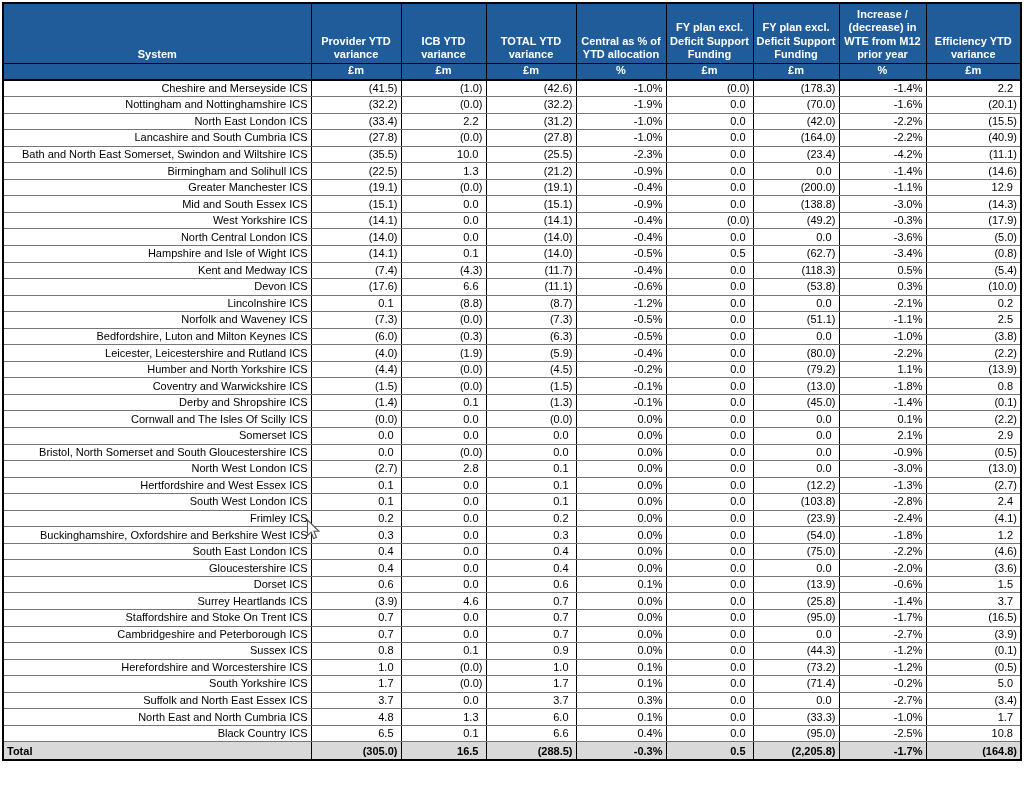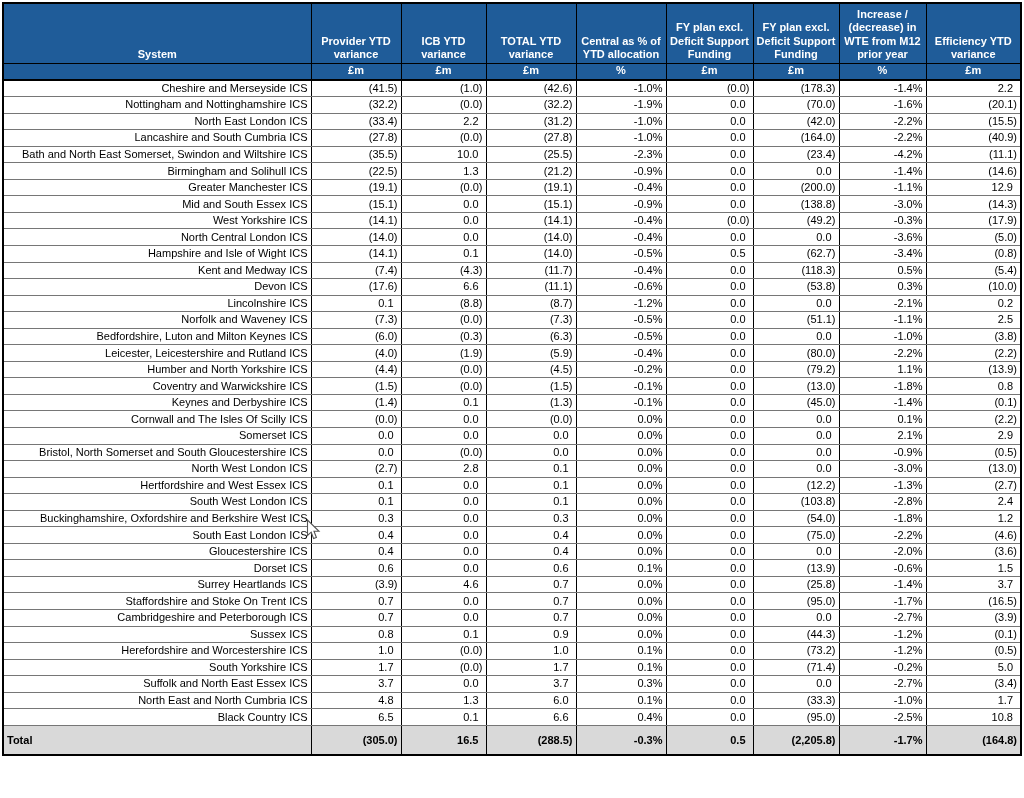--- a/index.html
+++ b/index.html
@@ -56,21 +56,21 @@
   }
   tbody td.text { text-align: right; padding-left: 12px; }
   td.money.pos { padding-right: 7px; }
   td.money.neg { padding-right: 3px; }
   td.pct { padding-right: 3px; }
 
   tfoot td {
     background: #d9d9d9;
     font-weight: 700;
     font-size: 11px;
-    height: 30px;
+    height: 18px;
     color: #000;
     padding: 0 3px 0 2px;
     text-align: right;
     vertical-align: middle;
     border-top: 1px solid #000;
   }
   tfoot td.text { text-align: left; padding-left: 3px; }
 
   .cursor {
     position: absolute;
@@ -324,21 +324,21 @@
           <td class="money neg">(1.5)</td>
           <td class="money neg">(0.0)</td>
           <td class="money neg">(1.5)</td>
           <td class="pct">-0.1%</td>
           <td class="money pos">0.0</td>
           <td class="money neg">(13.0)</td>
           <td class="pct">-1.8%</td>
           <td class="money pos">0.8</td>
         </tr>
         <tr>
-          <td class="text">Keynes and Derbyshire ICS</td>
+          <td class="text">Derby and Shropshire ICS</td>
           <td class="money neg">(1.4)</td>
           <td class="money pos">0.1</td>
           <td class="money neg">(1.3)</td>
           <td class="pct">-0.1%</td>
           <td class="money pos">0.0</td>
           <td class="money neg">(45.0)</td>
           <td class="pct">-1.4%</td>
           <td class="money neg">(0.1)</td>
         </tr>
         <tr>
@@ -399,20 +399,31 @@
         <tr>
           <td class="text">South West London ICS</td>
           <td class="money pos">0.1</td>
           <td class="money pos">0.0</td>
           <td class="money pos">0.1</td>
           <td class="pct">0.0%</td>
           <td class="money pos">0.0</td>
           <td class="money neg">(103.8)</td>
           <td class="pct">-2.8%</td>
           <td class="money pos">2.4</td>
+        </tr>
+        <tr>
+          <td class="text">Frimley ICS</td>
+          <td class="money pos">0.2</td>
+          <td class="money pos">0.0</td>
+          <td class="money pos">0.2</td>
+          <td class="pct">0.0%</td>
+          <td class="money pos">0.0</td>
+          <td class="money neg">(23.9)</td>
+          <td class="pct">-2.4%</td>
+          <td class="money neg">(4.1)</td>
         </tr>
         <tr>
           <td class="text">Buckinghamshire, Oxfordshire and Berkshire West ICS</td>
           <td class="money pos">0.3</td>
           <td class="money pos">0.0</td>
           <td class="money pos">0.3</td>
           <td class="pct">0.0%</td>
           <td class="money pos">0.0</td>
           <td class="money neg">(54.0)</td>
           <td class="pct">-1.8%</td>

